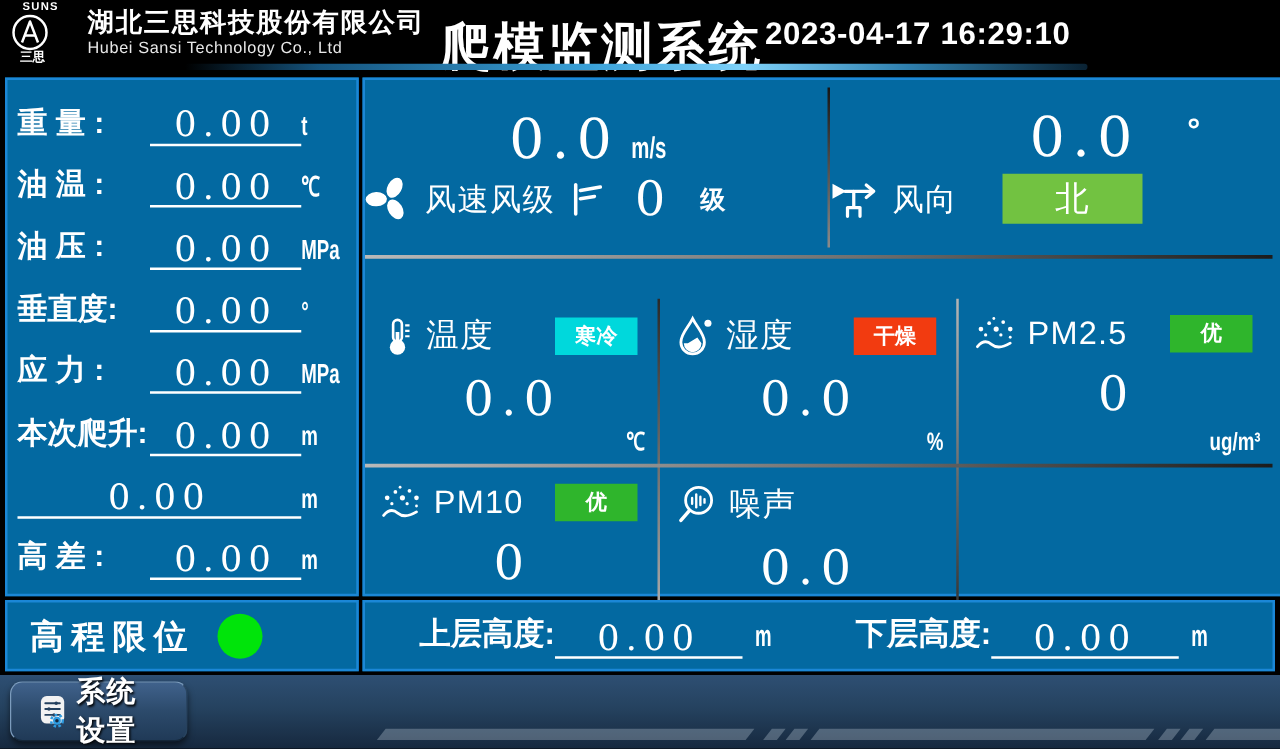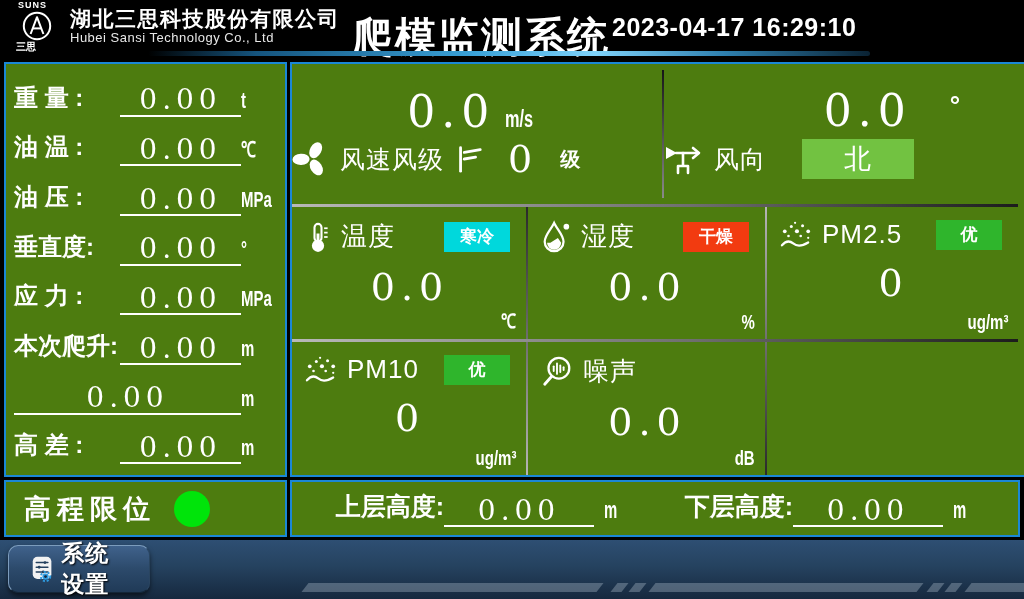--- a/index.html
+++ b/index.html
@@ -4,34 +4,34 @@
 <style>
   * { margin:0; padding:0; box-sizing:border-box; }
   html,body { width:1024px; height:599px; background:#000; overflow:hidden;
     font-family:"Liberation Sans", sans-serif; color:#fff; }
   .abs { position:absolute; }
   #stage { position:relative; width:1024px; height:599px; background:#000; }
 
   
   #header { top:0; left:0; width:1024px; height:57px; }
   .logo-wrap { top:1px; left:8px; display:flex; align-items:center; }
-  .logo-mark { width:58px; display:flex; flex-direction:column; align-items:center; line-height:1; }
+  .logo-mark { width:58px; display:flex; flex-direction:column; align-items:flex-start; line-height:1; }
   .logo-suns { font-size:9px; font-weight:bold; letter-spacing:1px; align-self:flex-start; margin-left:10px; }
   .logo-cn   { font-size:10px; font-weight:bold; align-self:flex-start; margin-left:8px; }
   .company { margin-left:4px; line-height:1.15; }
   .company-cn { font-size:21px; font-weight:bold; letter-spacing:1.5px; }
   .company-en { font-size:13px; letter-spacing:0.5px; color:#e8e8e8; }
   .app-title { top:10px; left:352px; font-size:41px; font-weight:bold; letter-spacing:2px; }
   .timestamp { top:13px; left:612px; font-size:25px; font-weight:bold; letter-spacing:0.5px; }
   .header-line { top:51px; left:148px; width:722px; height:5px; border-radius:3px;
     background:linear-gradient(to right, rgba(10,30,45,0) 0%, #15547e 15%, #3aa1d8 45%,
       #7fd2fa 62%, #2e7fae 80%, #0a2233 100%); }
 
   
-  .panel { border:2px solid #1b87d6; background:#4d7c0f; }
+  .panel { border:2px solid #1b87d6; background:#0369a1; }
 
   
   #left-panel { top:62px; left:4px; width:283px; height:415px;
     display:flex; flex-direction:column; justify-content:space-around; padding:6px 8px 8px 8px; }
   .m-row { display:flex; align-items:flex-end; height:44px; }
   .m-label { width:106px; font-size:24px; font-weight:bold; white-space:pre; padding-bottom:3px; }
   .m-value { flex:1; border-bottom:2px solid #fff; text-align:center;
     font-family:"DejaVu Serif", serif; font-size:28px; letter-spacing:5px; line-height:1.05; }
   .m-unit { width:36px; text-align:left; font-size:22px; font-weight:bold; padding-bottom:3px;
     transform:scaleX(0.68); transform-origin:left bottom; white-space:nowrap; }
@@ -52,21 +52,21 @@
   .wind-label { font-size:25px; letter-spacing:1px; }
   .level-num { font-family:"DejaVu Serif", serif; font-size:38px; line-height:1; margin:0 8px 0 14px; }
   .level-unit { font-size:20px; font-weight:bold; margin-left:10px; }
   .dir-badge { width:112px; height:40px; margin-left:26px; display:flex; align-items:center;
     justify-content:center; font-size:27px; letter-spacing:1px; color:#fff; }
 
   .h-div { height:3px; width:726px;
     background:linear-gradient(to right,#b9b9b9,#6f6f6f 55%,#1c1c1c); }
 
   
-  #sensor-grid { position:relative; width:726px; height:268px; }
+  #sensor-grid { position:relative; width:726px; height:268px;margin-top:32px; }
   .cell { position:absolute; padding:12px 10px 6px 12px; }
   .cell-head { display:flex; align-items:center; gap:9px; }
   .cell-label { font-size:26px; letter-spacing:1px; }
   .badge { margin-left:auto; margin-right:6px; min-width:66px; height:30px; padding:0 8px;
     display:flex; align-items:center; justify-content:center;
     font-size:17px; font-weight:bold; color:#fff; }
   .cell-value { text-align:center; margin-top:14px;
     font-family:"DejaVu Serif", serif; font-size:38px; letter-spacing:6px; line-height:1; }
   .cell-unit { position:absolute; right:10px; bottom:5px; font-size:20px; font-weight:bold;
     transform:scaleX(0.75); transform-origin:right bottom; }

